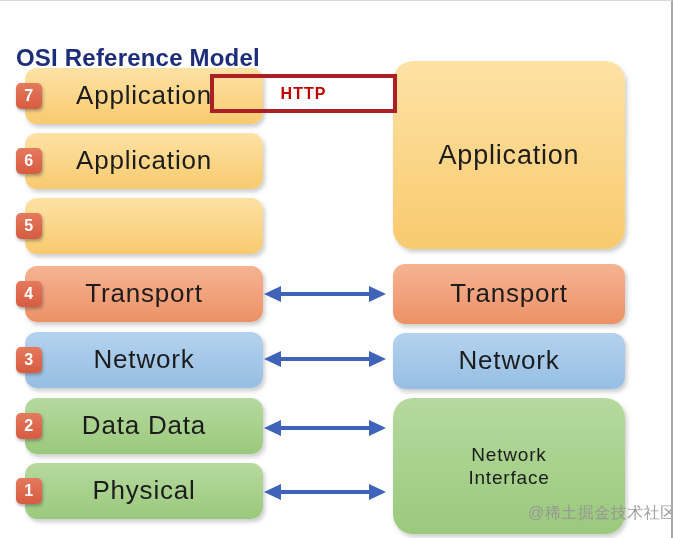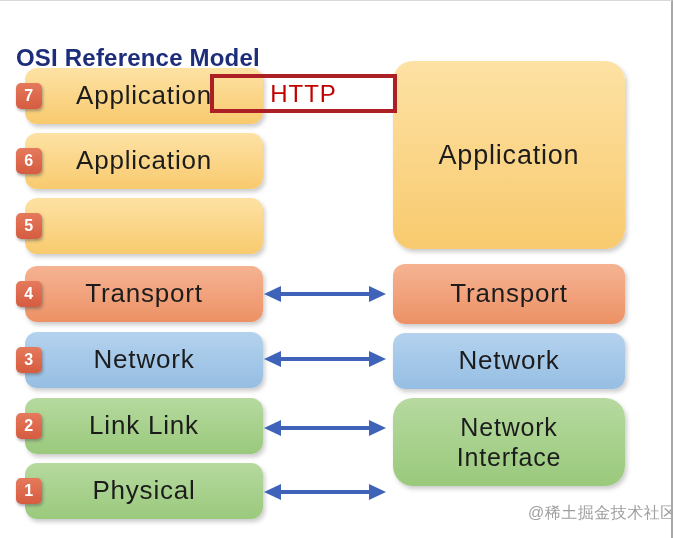--- a/index.html
+++ b/index.html
@@ -67,22 +67,22 @@
     border: 4px solid #AC1F24;
     box-sizing: border-box;
     display: flex;
     align-items: center;
     justify-content: center;
     background: transparent;
     z-index: 5;
   }
   .annotation .label {
     color: #C00000;
-    font-size: 24px;
-    font-weight: 400;
+    font-size: 16px;
+    font-weight: 700;
     letter-spacing: 1px;
     background: transparent;
   }
   .watermark {
     position: absolute;
     left: 528px;
     top: 502px;
     font-size: 16px;
     color: rgba(148,148,148,0.9);
     letter-spacing: 0.5px;
@@ -116,41 +116,41 @@
     <span>Transport</span>
   </div>
 
   <div class="layer osi-box blue" style="top:331px;">
     <span class="badge">3</span>
     <span>Network</span>
   </div>
 
   <div class="layer osi-box green" style="top:397px;">
     <span class="badge">2</span>
-    <span>Link Link</span>
+    <span>Data Data</span>
   </div>
 
   <div class="layer osi-box green" style="top:462px;">
     <span class="badge">1</span>
     <span>Physical</span>
   </div>
 
   <div class="layer tcp-box yellow r20" style="top:60px; height:188px; font-size:27px;">
     <span>Application</span>
   </div>
 
   <div class="layer tcp-box orange r12" style="top:263px; height:60px;">
     <span>Transport</span>
   </div>
 
   <div class="layer tcp-box blue r12" style="top:332px; height:56px;">
     <span>Network</span>
   </div>
 
-  <div class="layer tcp-box green r20" style="top:397px; height:88px; font-size:25px;">
+  <div class="layer tcp-box green r20" style="top:397px; height:136px; font-size:19px;">
     <span style="width:140px;">Network Interface</span>
   </div>
 
   <svg class="arrow-svg" style="top:282px;" viewBox="0 0 122 22">
     <line x1="13" y1="11" x2="109" y2="11" stroke="#3E63B8" stroke-width="4"></line>
     <polygon points="0,11 17,3 17,19" fill="#3E63B8"></polygon>
     <polygon points="122,11 105,3 105,19" fill="#3E63B8"></polygon>
   </svg>
   <svg class="arrow-svg" style="top:347px;" viewBox="0 0 122 22">
     <line x1="13" y1="11" x2="109" y2="11" stroke="#3E63B8" stroke-width="4"></line>

